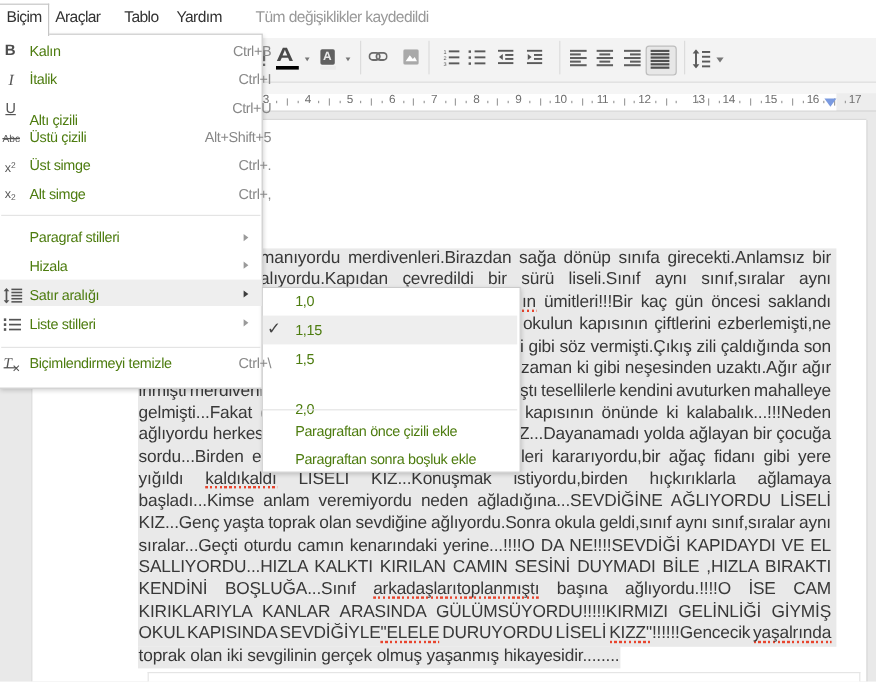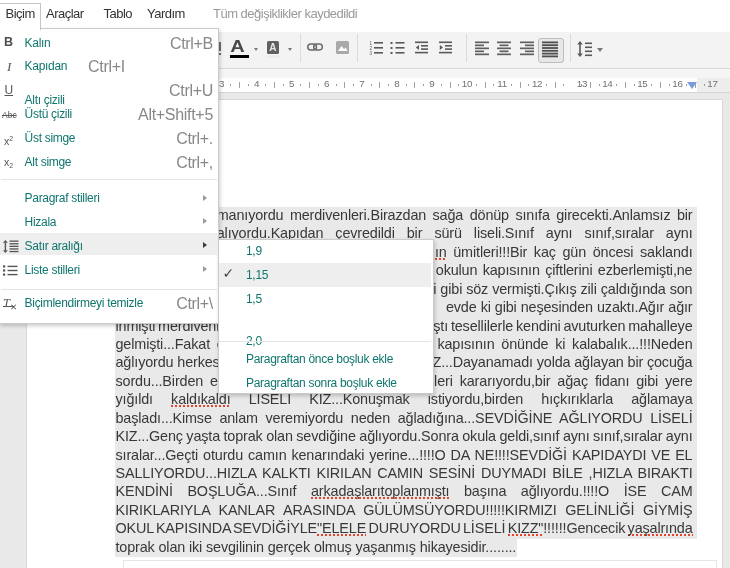--- a/index.html
+++ b/index.html
@@ -3,22 +3,22 @@
 <meta charset="utf-8">
 <style>
   html,body{margin:0;padding:0;}
   body{width:730px;height:568px;overflow:hidden;position:relative;
        font-family:"Liberation Sans",sans-serif;background:#e9e9e9;}
   .abs{position:absolute;}
   
   .doc{font-size:14.4px;letter-spacing:-0.141px;line-height:18.42px;color:#383838;white-space:pre;}
   .jl{left:115.5px;}
   .ra{right:37.5px;}
-  .mlab{font-size:12px;letter-spacing:-0.3px;color:#0f766e;}
-  .msc{font-size:16px;letter-spacing:-0.3px;color:#888;}
+  .mlab{font-size:12px;letter-spacing:-0.3px;color:#4d7c0f;}
+  .msc{font-size:12px;letter-spacing:-0.3px;color:#888;padding-left:13px;}
   .mbar{font-size:13px;letter-spacing:-0.5px;line-height:13px;}
   .rnum{font-size:9.8px;color:#707070;width:12px;text-align:center;line-height:10px;letter-spacing:-0.3px;}
   .sq{background-image:repeating-linear-gradient(90deg,#e8442d 0 2px,rgba(0,0,0,0) 2px 4px);
       background-position:0 bottom;background-size:100% 2px;background-repeat:no-repeat;margin-top:36px;}
 </style>
 </head>
 <body>
 
 <div class="abs" style="left:0;top:0;width:730px;height:32px;background:#ffffff;"></div>
 <div class="abs" style="left:0;top:32px;width:730px;height:35.5px;background:#f3f3f3;border-bottom:1px solid #d9d9d9;"></div>
@@ -103,21 +103,21 @@
 <div class="abs" style="left:114.8px;top:207.3px;width:582.5px;height:331.6px;background:#e9e9e9;"></div>
 <div class="abs" style="left:114.8px;top:538.9px;width:402.5px;height:18.5px;background:#e9e9e9;"></div>
 
 <div class="abs" style="left:123px;top:559.5px;width:592px;height:9px;background:#fff;border:1px solid #e5e5e5;border-bottom:none;"></div>
 
 <div class="abs doc ra" style="top:206.0px;word-spacing:2.60px;">manıyordu merdivenleri.Birazdan sağa dönüp sınıfa girecekti.Anlamsız bir</div>
 <div class="abs doc ra" style="top:224.4px;word-spacing:8.19px;">alıyordu.Kapıdan çevredildi bir sürü liseli.Sınıf aynı sınıf,sıralar aynı</div>
 <div class="abs doc ra" style="top:242.8px;word-spacing:2.76px;"><span class="sq">ın</span> ümitleri!!!Bir kaç gün öncesi saklandı</div>
 <div class="abs doc ra" style="top:261.3px;word-spacing:1.47px;">okulun kapısının çiftlerini ezberlemişti,ne</div>
 <div class="abs doc ra" style="top:279.7px;word-spacing:0.13px;">i gibi söz vermişti.Çıkış zili çaldığında son</div>
-<div class="abs doc ra" style="top:298.1px;word-spacing:0.20px;">evde ki gibi neşesinden uzaktı.Ağır ağır</div>
+<div class="abs doc ra" style="top:298.1px;word-spacing:0.20px;">zaman ki gibi neşesinden uzaktı.Ağır ağır</div>
 <div class="abs doc jl" style="top:316.5px;word-spacing:-1.04px;">inmişti merdivenlerd</div>
 <div class="abs doc ra" style="top:316.5px;word-spacing:-1.04px;">ştı tesellilerle kendini avuturken mahalleye</div>
 <div class="abs doc jl" style="top:334.9px;word-spacing:2.91px;">gelmişti...Fakat ok</div>
 <div class="abs doc ra" style="top:334.9px;word-spacing:2.91px;">kapısının önünde ki kalabalık...!!!Neden</div>
 <div class="abs doc jl" style="top:353.4px;word-spacing:-0.02px;">ağlıyordu herkes L</div>
 <div class="abs doc ra" style="top:353.4px;word-spacing:-0.02px;">Z...Dayanamadı yolda ağlayan bir çocuğa</div>
 <div class="abs doc jl" style="top:371.8px;word-spacing:3.11px;">sordu...Birden evde</div>
 <div class="abs doc ra" style="top:371.8px;word-spacing:3.11px;">leri kararıyordu,bir ağaç fidanı gibi yere</div>
 <div class="abs doc jl" style="top:390.2px;word-spacing:14.33px;">yığıldı <span class="sq">kaldıkaldı</span> LİSELİ KIZ...Konuşmak istiyordu,birden hıçkırıklarla ağlamaya</div>
 <div class="abs doc jl" style="top:408.6px;word-spacing:3.77px;">başladı...Kimse anlam veremiyordu neden ağladığına...SEVDİĞİNE AĞLIYORDU LİSELİ</div>
@@ -246,22 +246,22 @@
 </div>
 
 <div class="abs" id="mainmenu" style="left:-1px;top:28px;width:218px;height:294px;background:#fff;border:1px solid #cbcbcb;box-shadow:1px 2px 4px rgba(0,0,0,0.2);"></div>
 
 <div class="abs" id="submenu" style="left:217.7px;top:239.4px;width:214px;height:153px;background:#fff;border:1px solid #cbcbcb;box-shadow:1px 2px 4px rgba(0,0,0,0.2);"></div>
 
 <div id="mmc">
 <div class="abs" style="left:0px;top:232.5px;width:217.7px;height:22.6px;background:#eeeeee;"></div>
 <div class="abs mlab" style="left:24.6px;top:31.5px;line-height:23.5px;">Kalın</div>
 <div class="abs msc" style="left:0;width:213px;text-align:right;top:31.5px;line-height:23.5px;">Ctrl+B</div>
-<div class="abs mlab" style="left:24.6px;top:55.3px;line-height:23.5px;">Kapıdan</div>
-<div class="abs msc" style="left:0;width:213px;text-align:center;top:55.3px;line-height:23.5px;">Ctrl+I</div>
+<div class="abs mlab" style="left:24.6px;top:55.3px;line-height:23.5px;">İtalik</div>
+<div class="abs msc" style="left:0;width:213px;text-align:right;top:55.3px;line-height:23.5px;">Ctrl+I</div>
 <div class="abs mlab" style="left:24.6px;top:89px;line-height:23.5px;">Altı çizili</div>
 <div class="abs msc" style="left:0;width:213px;text-align:right;top:79.1px;line-height:23.5px;">Ctrl+U</div>
 <div class="abs mlab" style="left:24.6px;top:102.9px;line-height:23.5px;">Üstü çizili</div>
 <div class="abs msc" style="left:0;width:213px;text-align:right;top:102.9px;line-height:23.5px;">Alt+Shift+5</div>
 <div class="abs mlab" style="left:24.6px;top:126.7px;line-height:23.5px;">Üst simge</div>
 <div class="abs msc" style="left:0;width:213px;text-align:right;top:126.7px;line-height:23.5px;">Ctrl+.</div>
 <div class="abs mlab" style="left:24.6px;top:150.5px;line-height:23.5px;">Alt simge</div>
 <div class="abs msc" style="left:0;width:213px;text-align:right;top:150.5px;line-height:23.5px;">Ctrl+,</div>
 <div class="abs mlab" style="left:24.6px;top:187.4px;line-height:23.5px;">Paragraf stilleri</div>
 <div class="abs mlab" style="left:24.6px;top:211.2px;line-height:23.5px;">Hizala</div>
@@ -301,25 +301,25 @@
 <rect x="4.5" y="0.7" width="10" height="1.4"></rect>
         <rect x="4.5" y="4.8" width="10" height="1.4"></rect>
         <rect x="4.5" y="8.9" width="10" height="1.4"></rect>
       </g>
 </svg>
 <div class="abs" style="left:3px;top:291.9px;line-height:23.5px;font-size:12.5px;font-style:italic;color:#555;font-family:'Liberation Serif',serif;">T<span style="font-size:8.5px;vertical-align:-3px;font-style:normal;">✕</span></div>
 <div class="abs" style="left:2.5px;top:305.6px;width:11px;height:1.2px;background:#555;"></div>
 </div>
 <div id="smc">
 <div class="abs" style="left:218.7px;top:262.9px;width:212.5px;height:23.8px;background:#eeeeee;"></div>
-<div class="abs mlab" style="left:246px;top:240.2px;line-height:23.5px;">1,9</div>
+<div class="abs mlab" style="left:246px;top:240.2px;line-height:23.5px;">1,0</div>
 <div class="abs mlab" style="left:246px;top:263.9px;line-height:23.5px;">1,15</div>
 <div class="abs mlab" style="left:246px;top:287.6px;line-height:23.5px;">1,5</div>
 <div class="abs mlab" style="left:246px;top:330px;line-height:23.5px;">2,0</div>
-<div class="abs mlab" style="left:246px;top:348.1px;line-height:23.5px;">Paragraftan önce boşluk ekle</div>
+<div class="abs mlab" style="left:246px;top:348.1px;line-height:23.5px;">Paragraftan önce çizili ekle</div>
 <div class="abs mlab" style="left:246px;top:372.2px;line-height:23.5px;">Paragraftan sonra boşluk ekle</div>
 <div class="abs" style="left:222.5px;top:262.4px;line-height:23.5px;font-size:14px;color:#444;">✓</div>
 <div class="abs" style="left:218.7px;top:341.4px;width:212.5px;height:1px;background:#e4e4e4;"></div>
 </div>
 <div id="menubar">
 <div class="abs" style="left:-1px;top:2.5px;width:40px;height:26px;background:#fff;border:1px solid #c6c6c6;border-bottom:none;"></div>
 <div class="abs" style="left:0px;top:27px;width:38px;height:3px;background:#fff;"></div>
 <div class="abs mbar" style="left:5.5px;top:6.7px;color:#333;">Biçim</div>
 <div class="abs mbar" style="left:46px;top:6.7px;color:#333;">Araçlar</div>
 <div class="abs mbar" style="left:103.5px;top:6.7px;color:#333;">Tablo</div>

